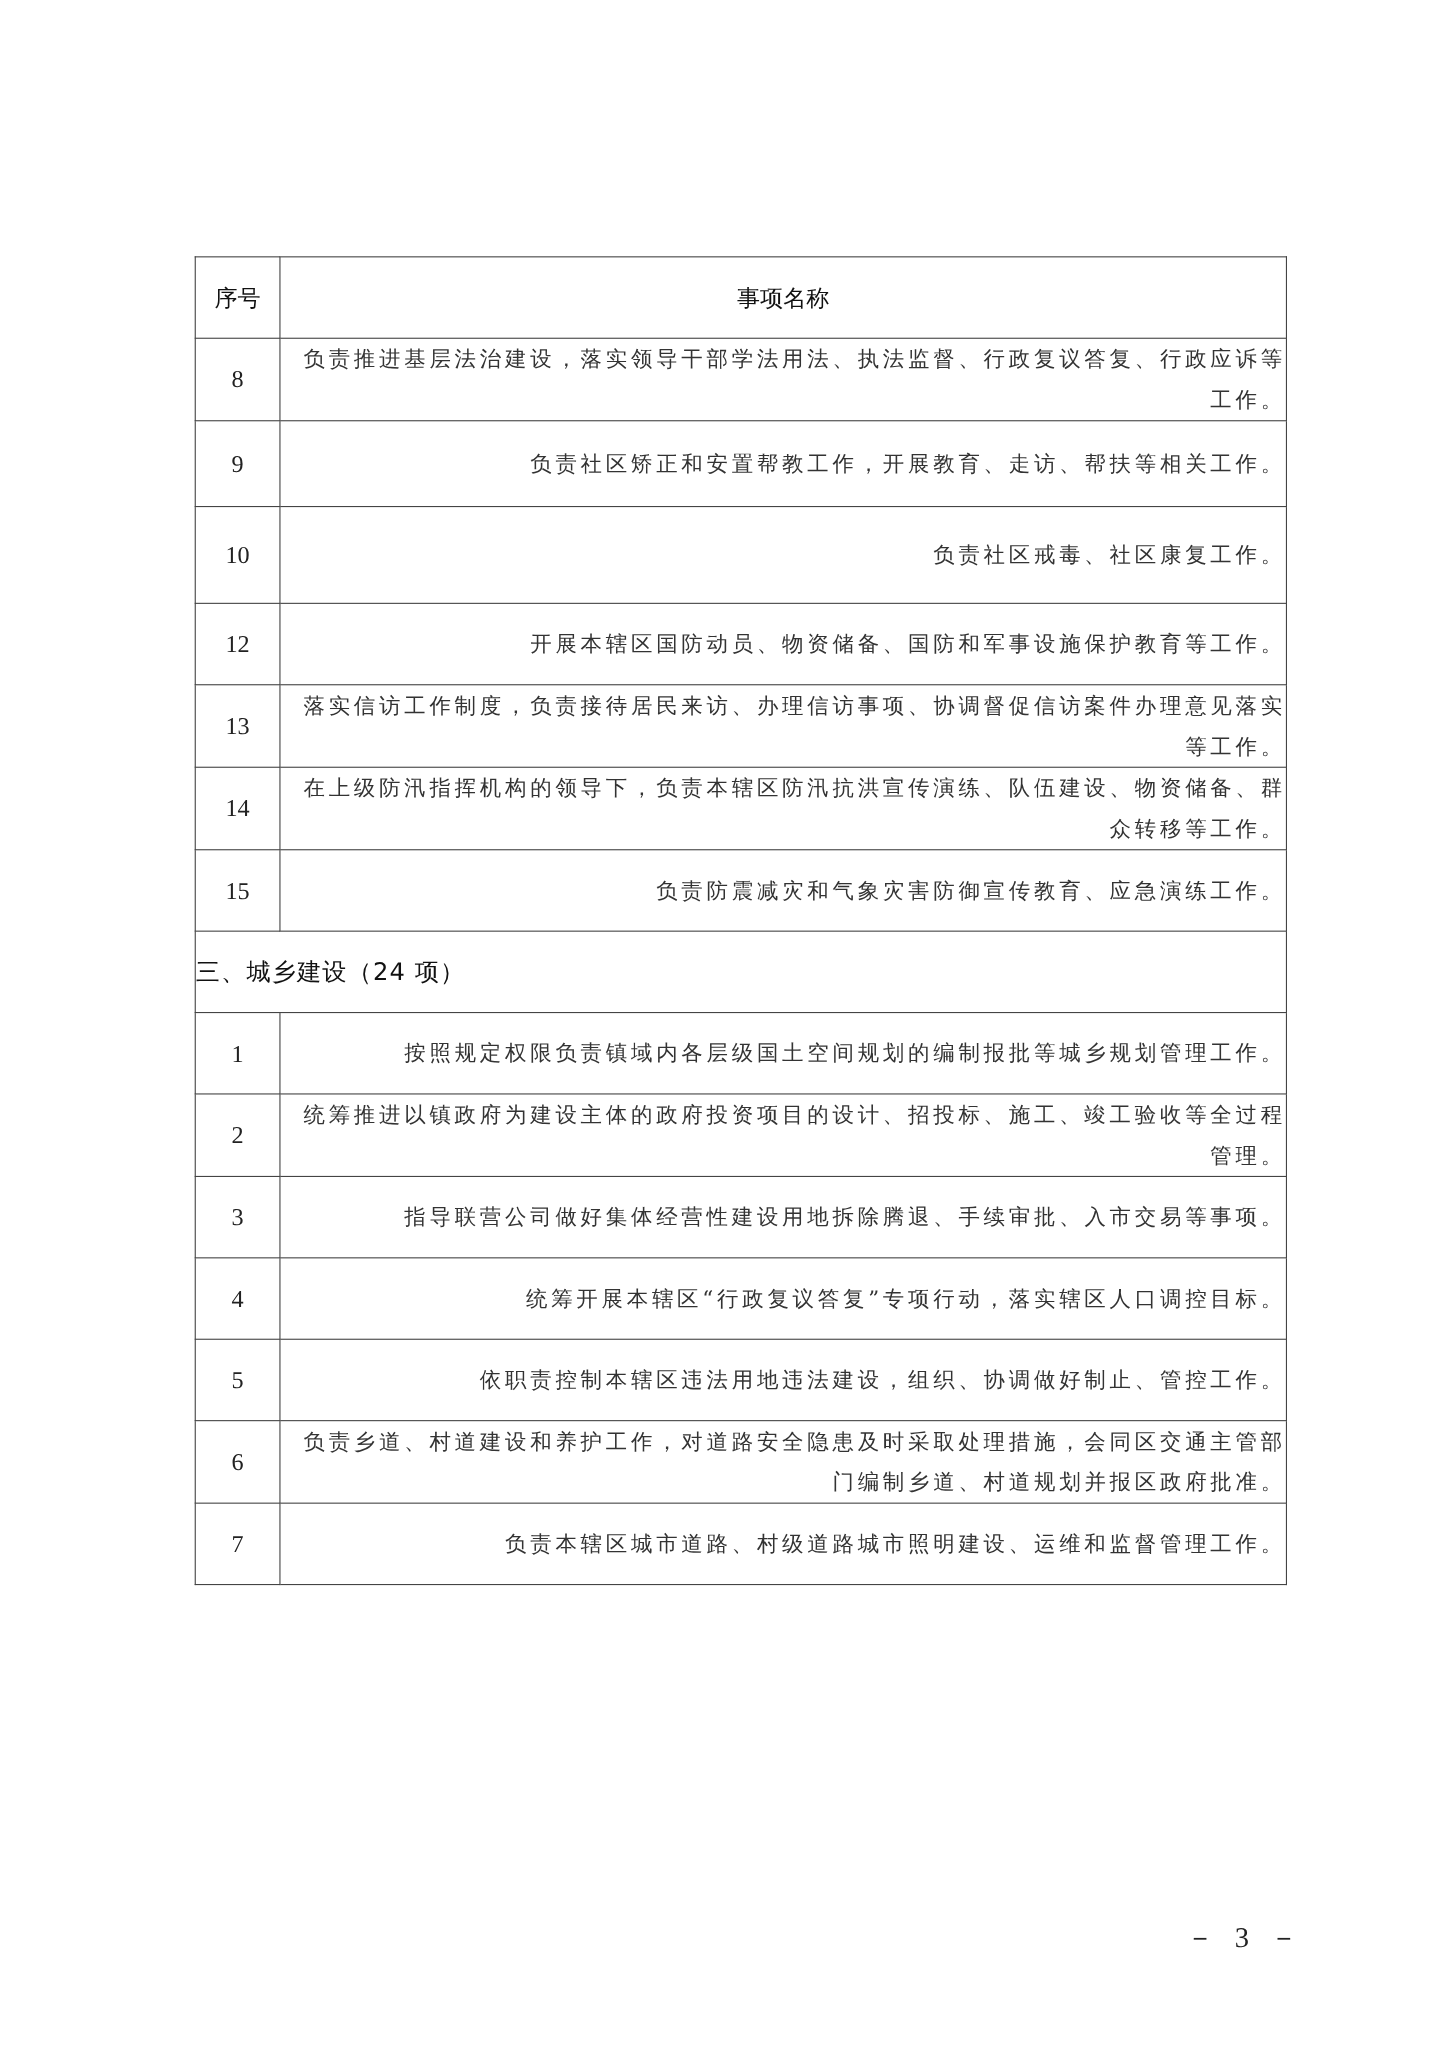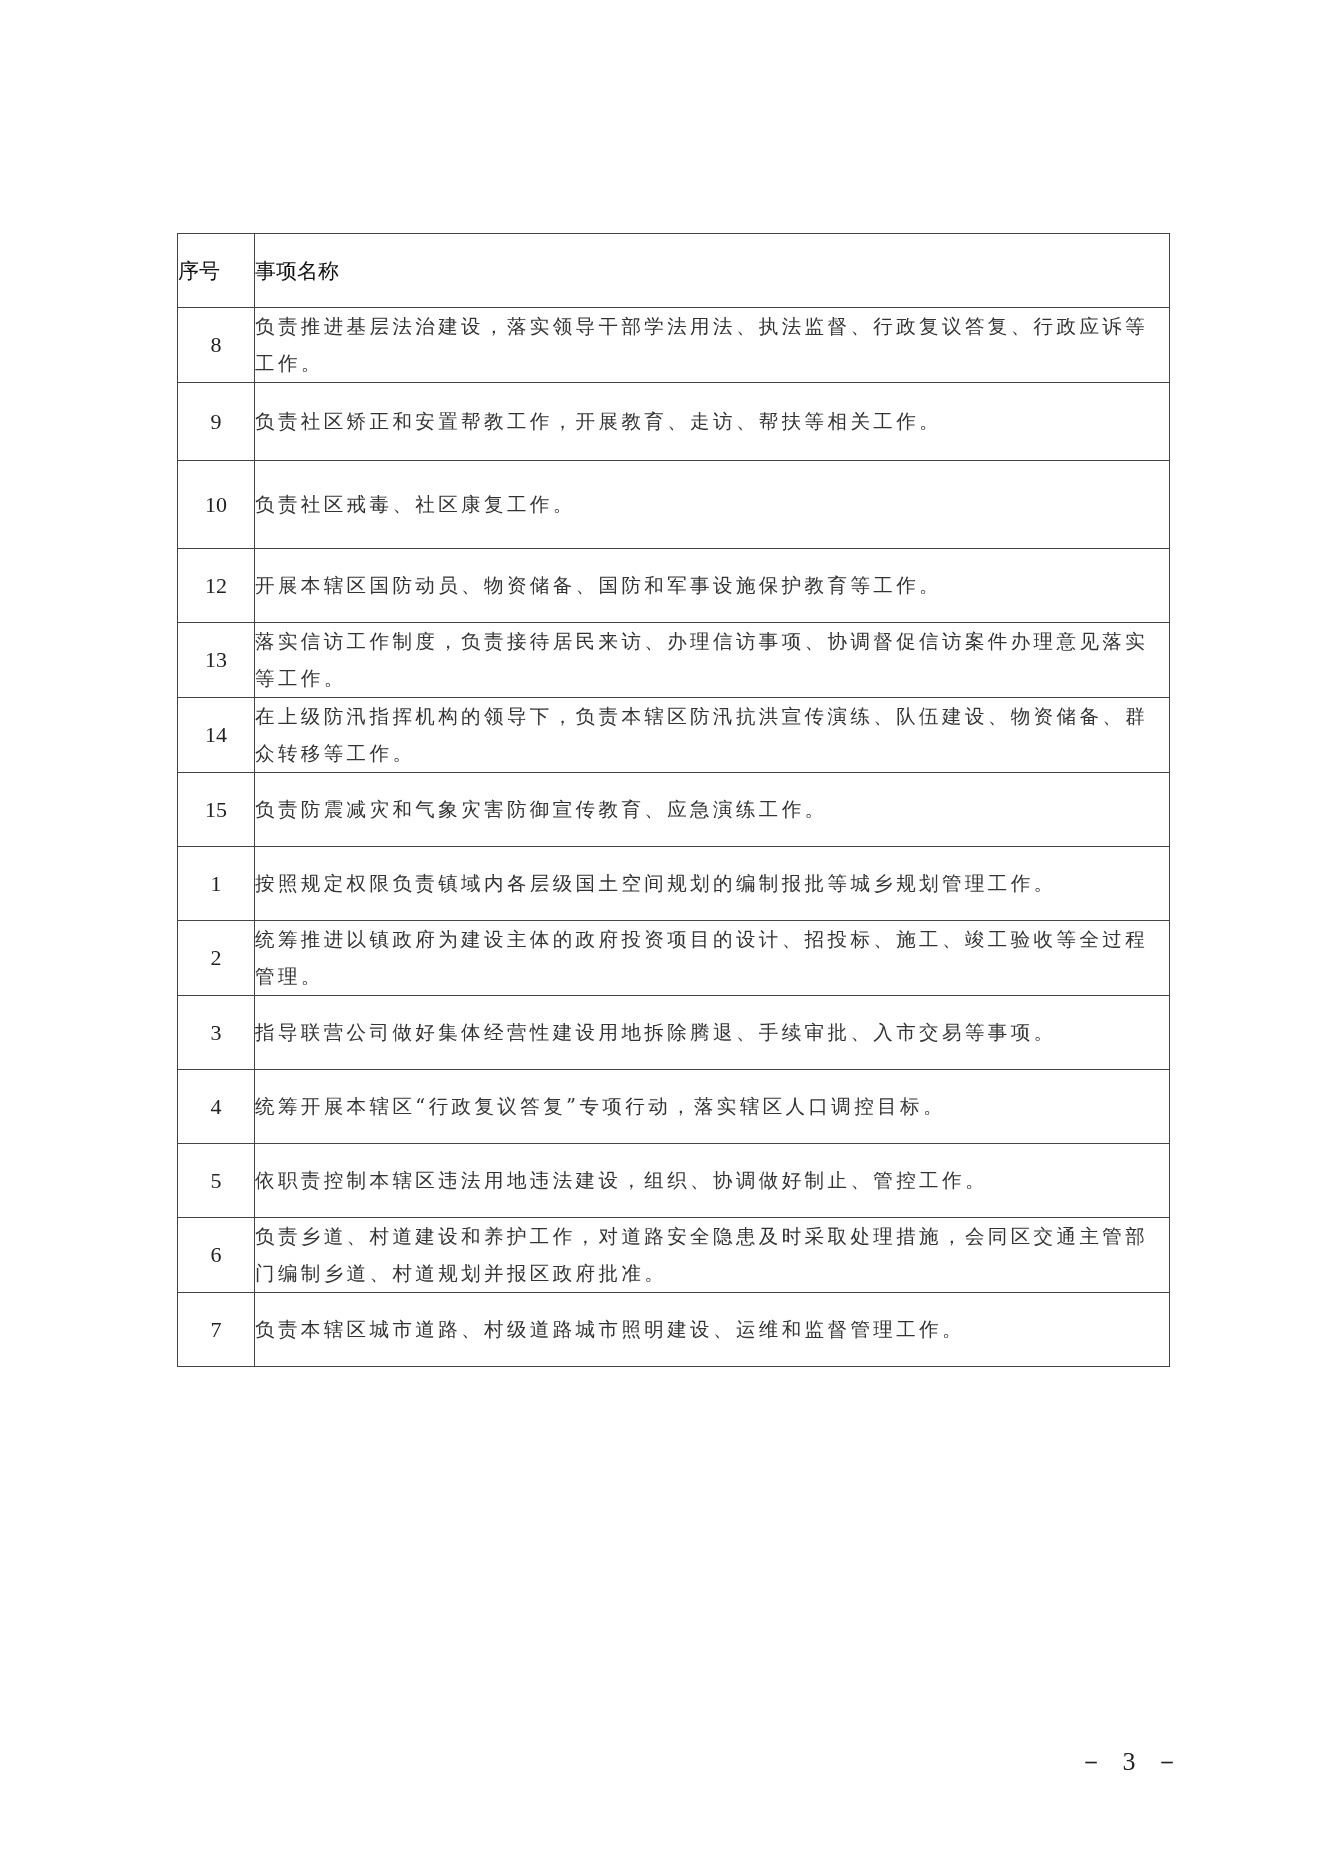--- a/index.html
+++ b/index.html
@@ -10,29 +10,29 @@
     border-collapse: collapse; table-layout: fixed;
     border: 1.5px solid #222;
   }
   table.items td, table.items th {
     border: 1.3px solid #444; padding: 0; vertical-align: middle;
   }
   col.c-no { width: 77px; }
   col.c-name { width: 915px; }
   th.hdr {
     height: 73px; font-family: "DejaVu Sans", sans-serif; font-weight: normal;
-    font-size: 21px; color: #111; text-align: left;
+    font-size: 21px; color: #111; text-align: center;
   }
   td.num {
     font-family: "Liberation Serif", "DejaVu Serif", serif; font-size: 22px;
     color: #222; text-align: center;
   }
   td.desc {
     font-family: "DejaVu Serif", serif; font-size: 19.5px; color: #333;
-    padding: 0 8px 0 14px; line-height: 37px; letter-spacing: 3.4px; text-align: left;
+    padding: 0 8px 0 14px; line-height: 37px; letter-spacing: 3.4px; text-align: right;
   }
   tr.r1 td { height: 73px; }
   tr.r2 td { height: 73px; }
   td.section {
     height: 73px; font-family: "DejaVu Sans", sans-serif; font-size: 22px; color: #111;
     padding-left: 12px; letter-spacing: 1px;
   }
   .page-number {
     position: absolute; left: 1078px; top: 1744px;
     font-family: "Liberation Serif", "DejaVu Serif", serif; font-size: 26px; color: #222;
@@ -76,20 +76,23 @@
           <td class="desc">落实信访工作制度，负责接待居民来访、办理信访事项、协调督促信访案件办理意见落实等工作。</td>
         </tr>
       <tr class="r1">
           <td class="num">14</td>
           <td class="desc">在上级防汛指挥机构的领导下，负责本辖区防汛抗洪宣传演练、队伍建设、物资储备、群众转移等工作。</td>
         </tr>
       <tr class="r1">
           <td class="num">15</td>
           <td class="desc">负责防震减灾和气象灾害防御宣传教育、应急演练工作。</td>
         </tr>
+      <tr>
+          <td colspan="2" class="section">三、城乡建设（24 项）</td>
+        </tr>
       <tr class="r2">
           <td class="num">1</td>
           <td class="desc">按照规定权限负责镇域内各层级国土空间规划的编制报批等城乡规划管理工作。</td>
         </tr>
       <tr class="r2">
           <td class="num">2</td>
           <td class="desc">统筹推进以镇政府为建设主体的政府投资项目的设计、招投标、施工、竣工验收等全过程管理。</td>
         </tr>
       <tr class="r2">
           <td class="num">3</td>

